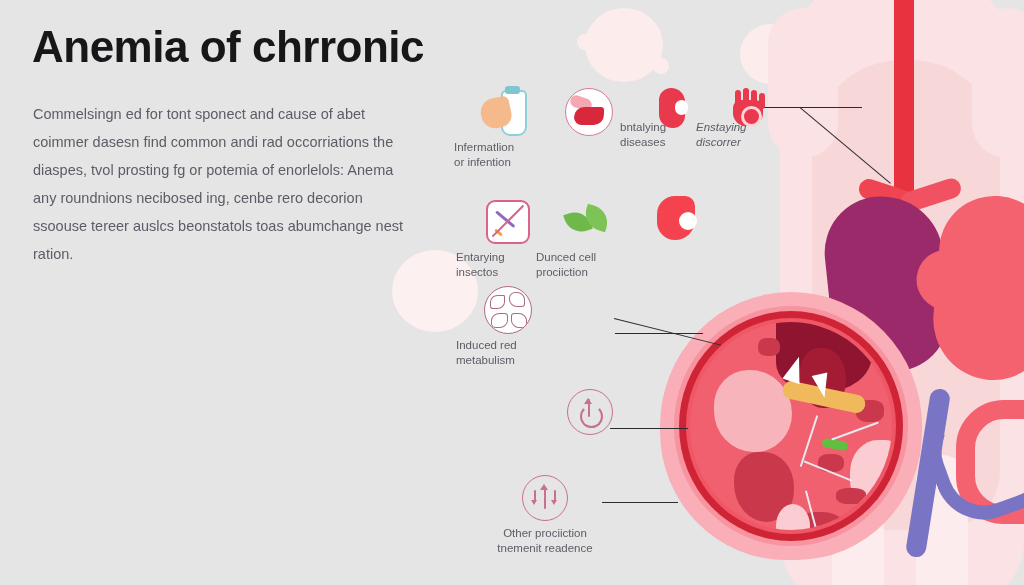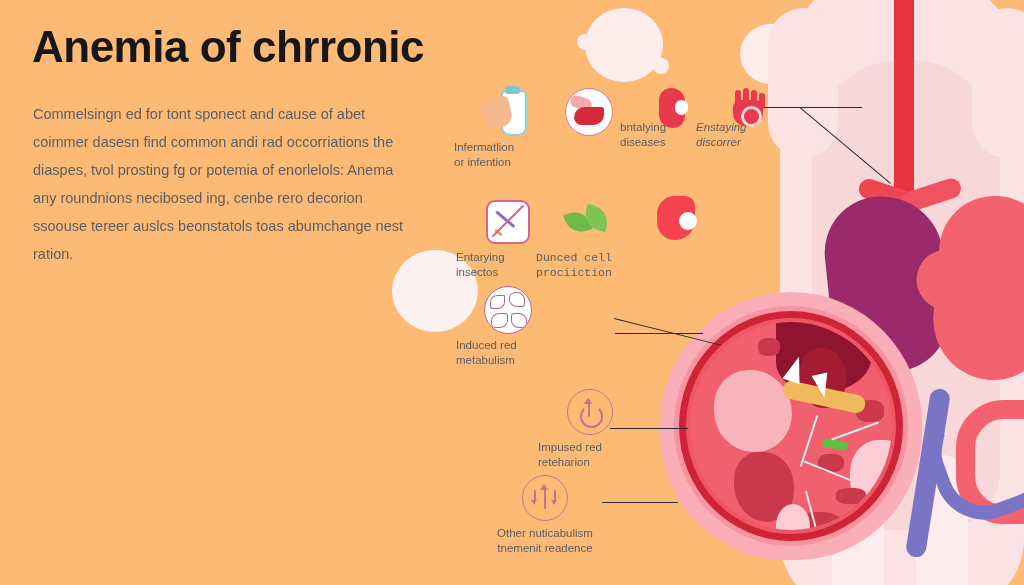--- a/index.html
+++ b/index.html
@@ -2,21 +2,21 @@
 <html><head>
 <meta charset="utf-8">
 <style>
   html,body{margin:0;padding:0;}
   body{
     width:1024px;height:585px;overflow:hidden;
     background:#ffffff;
     font-family:"Liberation Sans", sans-serif;
     position:relative;
   }
-  .stage{position:absolute;inset:0;width:1024px;height:585px;overflow:hidden;background:#fdba74;}
+  .stage{position:absolute;inset:0;width:1024px;height:585px;overflow:hidden;background:#e5e5e5;}
 
   
   .wm{position:absolute;border-radius:50%;background:#fdecec;}
   .wm.b1{left:585px;top:8px;width:78px;height:74px;}
   .wm.b1:before,.wm.b1:after{content:"";position:absolute;background:#fdecec;border-radius:50%;}
   .wm.b1:before{width:16px;height:16px;left:-8px;top:26px;}
   .wm.b1:after{width:16px;height:16px;right:-6px;bottom:8px;}
   .wm.b2{left:740px;top:24px;width:62px;height:60px;}
   .wm.b2:after{content:"";position:absolute;width:12px;height:18px;right:2px;top:-9px;background:#fdecec;border-radius:6px;transform:rotate(25deg);}
   .wm.b3{left:392px;top:250px;width:86px;height:82px;background:#fdf0f0;}
@@ -287,21 +287,21 @@
             <div class="tip"></div>
             <div class="slash"></div>
           </div>
       </div>
       <div class="ic-label">
         <div>Entarying</div>
           <div>insectos</div>
       </div>
     </div>
 
-    <div class="ic-item" style="left:84px;top:110px;font-family:Liberation Mono, monospace;">
+    <div class="ic-item" style="left:84px;top:110px;">
       <div class="ic-box">
         <div class="leaves">
             <div class="lf l1"></div>
             <div class="lf l2"></div>
           </div>
       </div>
       <div class="ic-label">
         <div>Dunced cell</div>
           <div>prociiction</div>
       </div>
@@ -334,38 +334,34 @@
 
 
 
     <div class="ic-item" style="left:86px;top:300px;">
       <div class="ic-box">
         <div class="power">
             <div class="arc"></div>
             <div class="stem"></div>
             <div class="ah"></div>
           </div>
-      </div>
-      <div class="ic-label">
-        <div>Impused red</div>
-          <div>reteharion</div>
       </div>
     </div>
 
     <div class="ic-item centered" style="left:18px;top:386px;width:150px;">
       <div class="ic-box">
         <div class="updown">
             <div class="bar"></div>
             <div class="ua"></div>
             <div class="lside"></div>
             <div class="rside"></div>
             <div class="lt"></div>
             <div class="rt"></div>
           </div>
       </div>
       <div class="ic-label">
-        <div>Other nuticabulism</div>
+        <div>Other prociiction</div>
           <div>tnemenit readence</div>
       </div>
     </div>
 
   </div>
 </div>
 
 </body></html>

